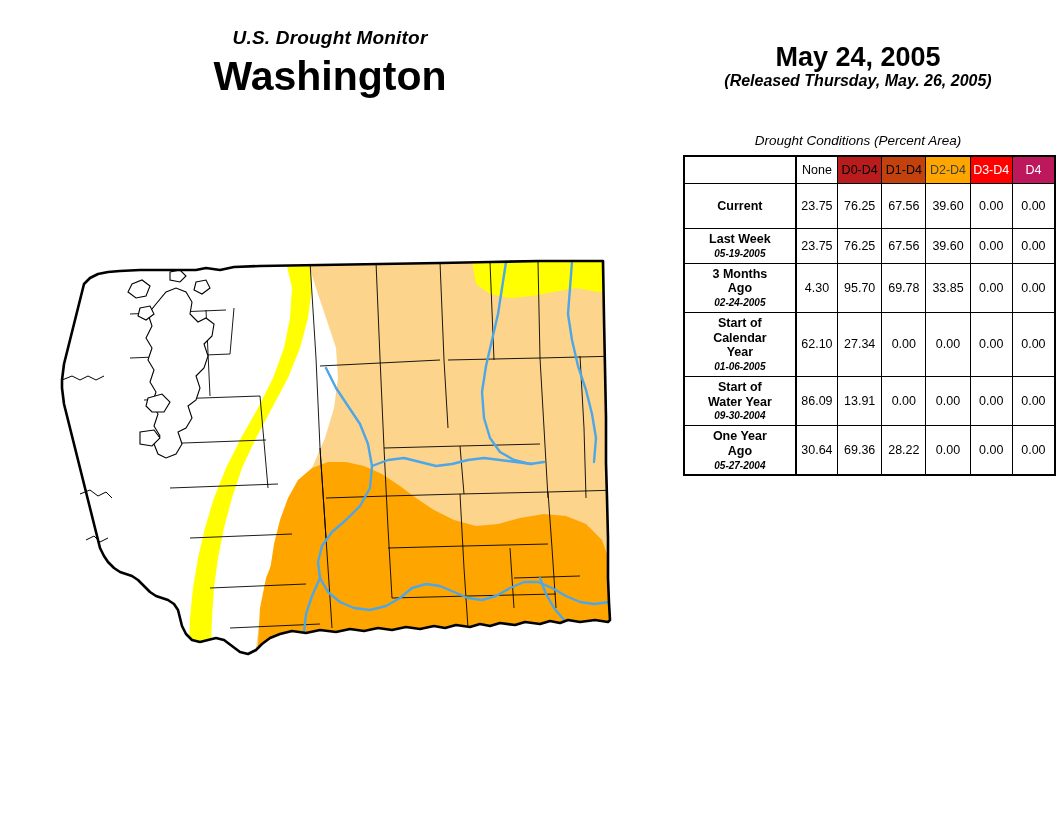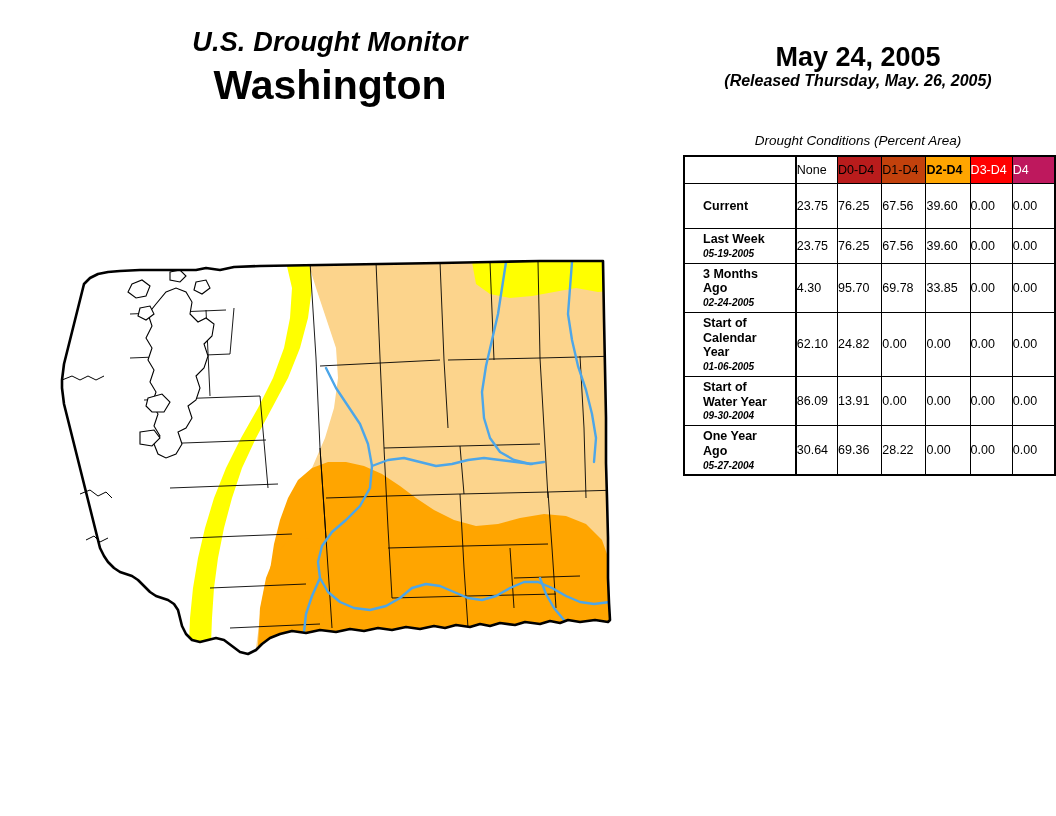--- a/index.html
+++ b/index.html
@@ -22,21 +22,21 @@
     left: 0; top: 0;
     width: 660px; height: 816px;
   }
   #title-block {
     position: absolute;
     left: 0; top: 28px;
     width: 660px;
     text-align: center;
   }
   #title-sub {
-    font-size: 27px;
+    font-size: 19px;
     font-weight: bold;
     font-style: italic;
     letter-spacing: 0.2px;
     line-height: 1.1;
   }
   #title-main {
     font-size: 41px;
     font-weight: bold;
     line-height: 1.15;
     margin-top: 4px;
@@ -92,21 +92,21 @@
   
   #cond-table {
     position: absolute;
     left: 23px; top: 143px;
     border-collapse: collapse;
     font-size: 12.5px;
     table-layout: fixed;
   }
   #cond-table td, #cond-table th {
     border: 1px solid #000000;
-    text-align: left;
+    text-align: center;
     vertical-align: middle;
     padding: 0;
     font-weight: normal;
   }
   #cond-table .corner {
     border: none;
     width: 82px;
   }
   #cond-table thead th {
     height: 26px;
@@ -314,21 +314,21 @@
 
   <div id="table-caption">Drought Conditions (Percent Area)</div>
 
   <table id="cond-table">
     <thead>
       <tr>
         <th class="corner"></th>
         <th class="firstcol" style="background: rgb(255, 255, 255); color: rgb(0, 0, 0);">None</th>
         <th class="wide" style="background: #b91c1c; color: rgb(0, 0, 0);">D0-D4</th>
         <th class="wide" style="background: #c2410c; color: rgb(0, 0, 0);">D1-D4</th>
-        <th class="wide" style="background: rgb(255, 165, 0); color: #000000; font-weight: bold;">D2-D4</th>
+        <th class="wide" style="background: rgb(255, 165, 0); color: #404040;">D2-D4</th>
         <th class="wide" style="background: rgb(255, 0, 0); color: rgb(255, 255, 255);">D3-D4</th>
         <th class="wide" style="background: #be185d; color: rgb(255, 255, 255);">D4</th>
       </tr>
     </thead>
     <tbody>
         <tr class="r0">
           <td class="rowlabel">Current</td>
           <td class="val firstval">23.75</td>
           <td class="val">76.25</td>
           <td class="val">67.56</td>
@@ -350,21 +350,21 @@
           <td class="val firstval">4.30</td>
           <td class="val">95.70</td>
           <td class="val">69.78</td>
           <td class="val">33.85</td>
           <td class="val">0.00</td>
           <td class="val">0.00</td>
         </tr>
         <tr class="tall">
           <td class="rowlabel">Start of<br>Calendar Year<span class="sublabel">01-06-2005</span></td>
           <td class="val firstval">62.10</td>
-          <td class="val">24.82</td>
+          <td class="val">27.34</td>
           <td class="val">0.00</td>
           <td class="val">0.00</td>
           <td class="val">0.00</td>
           <td class="val">0.00</td>
         </tr>
         <tr class="tall">
           <td class="rowlabel">Start of<br>Water Year<span class="sublabel">09-30-2004</span></td>
           <td class="val firstval">86.09</td>
           <td class="val">13.91</td>
           <td class="val">0.00</td>

